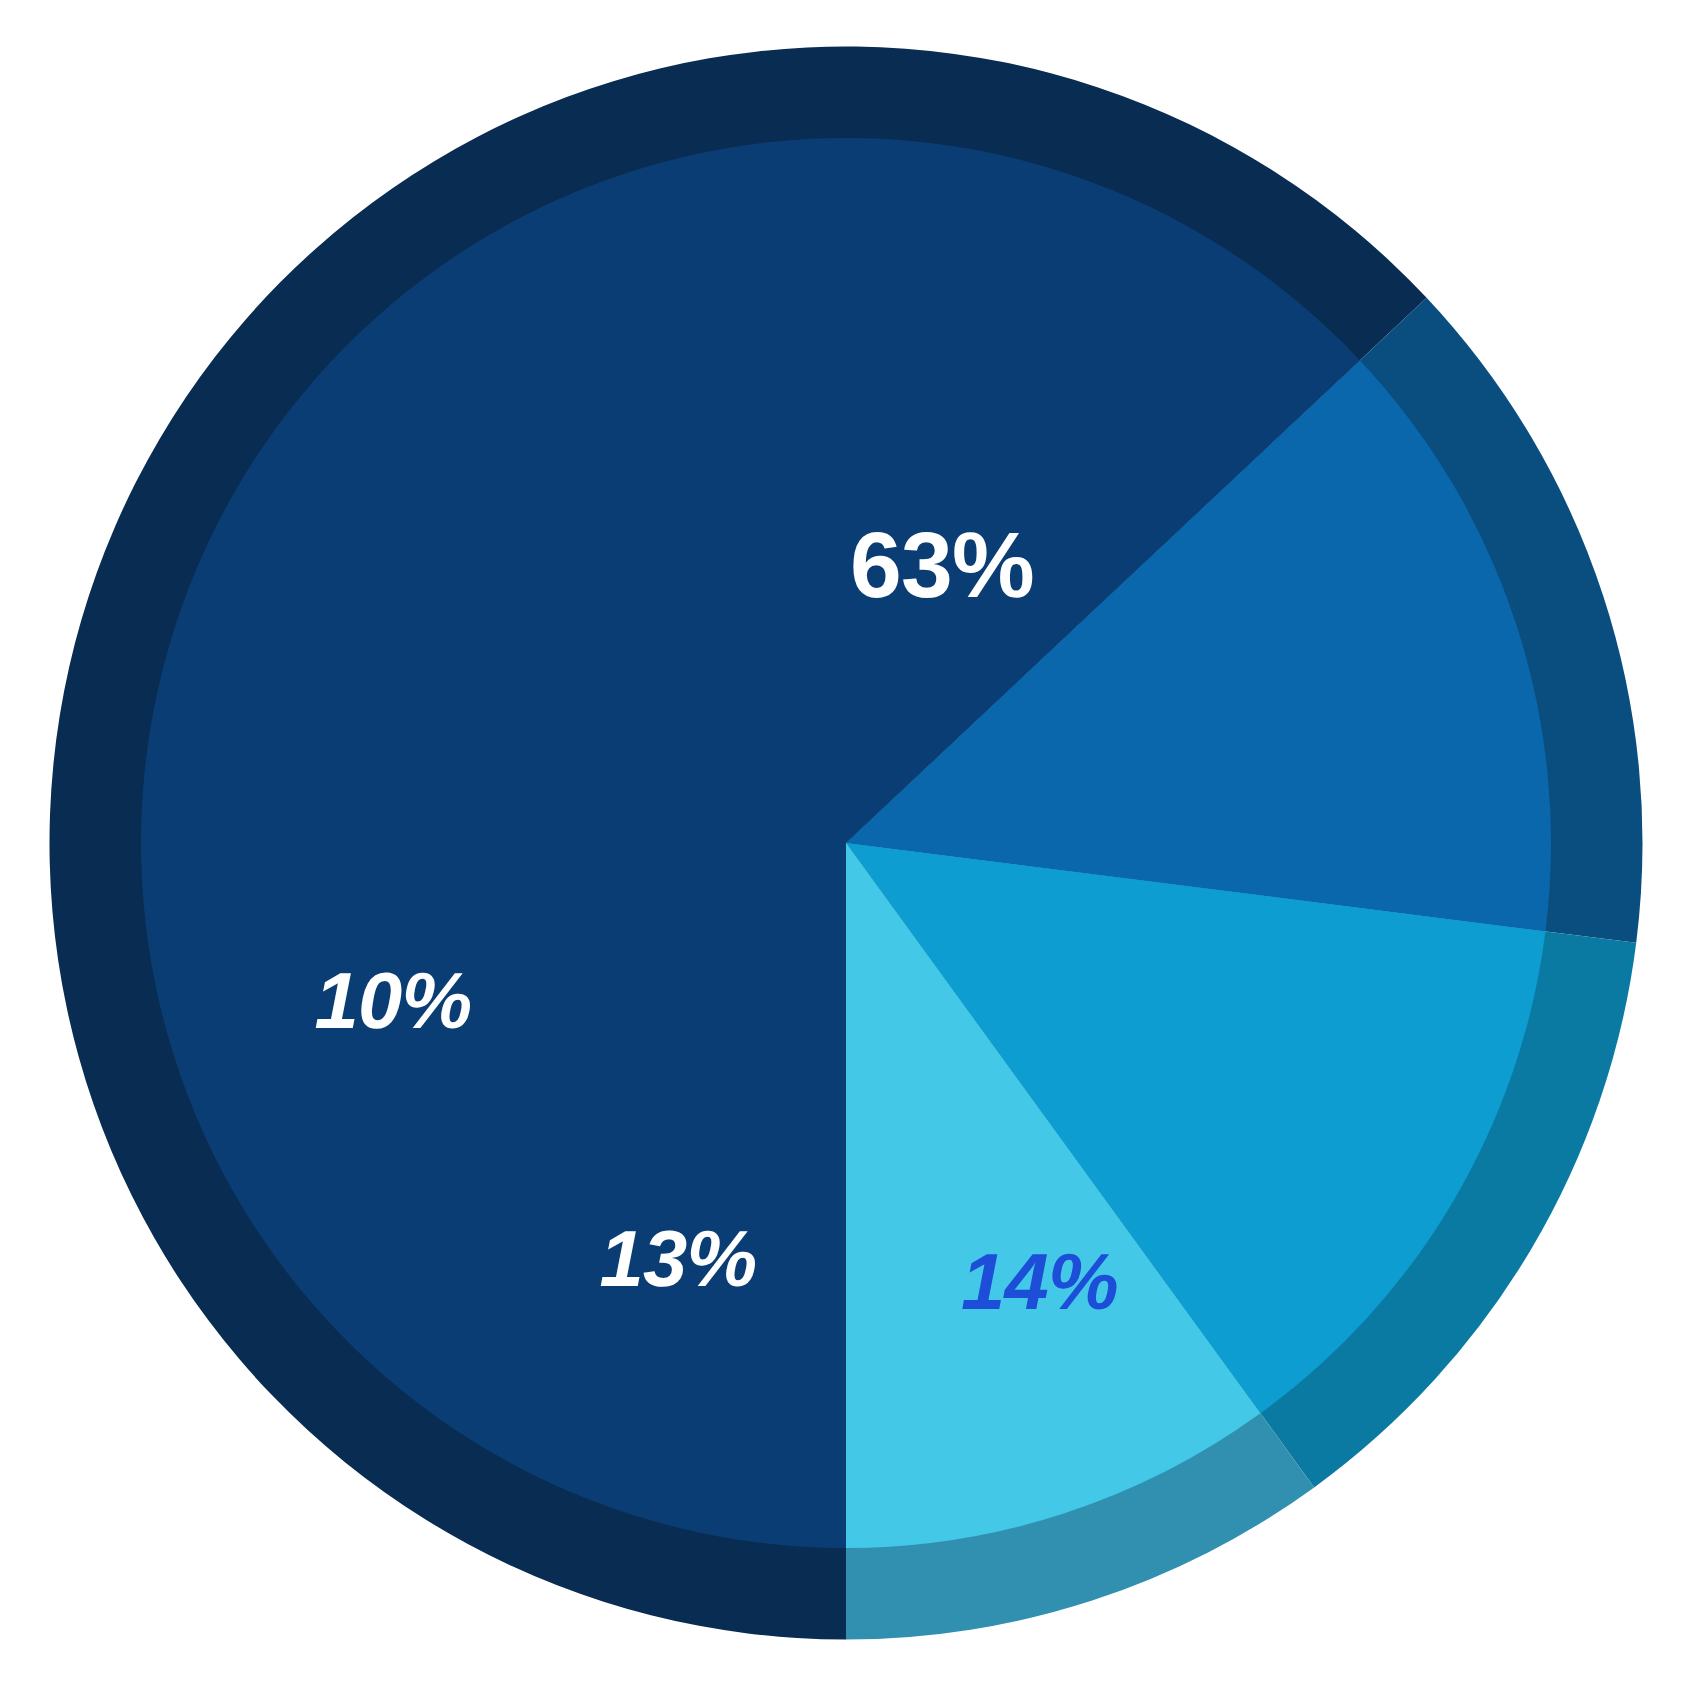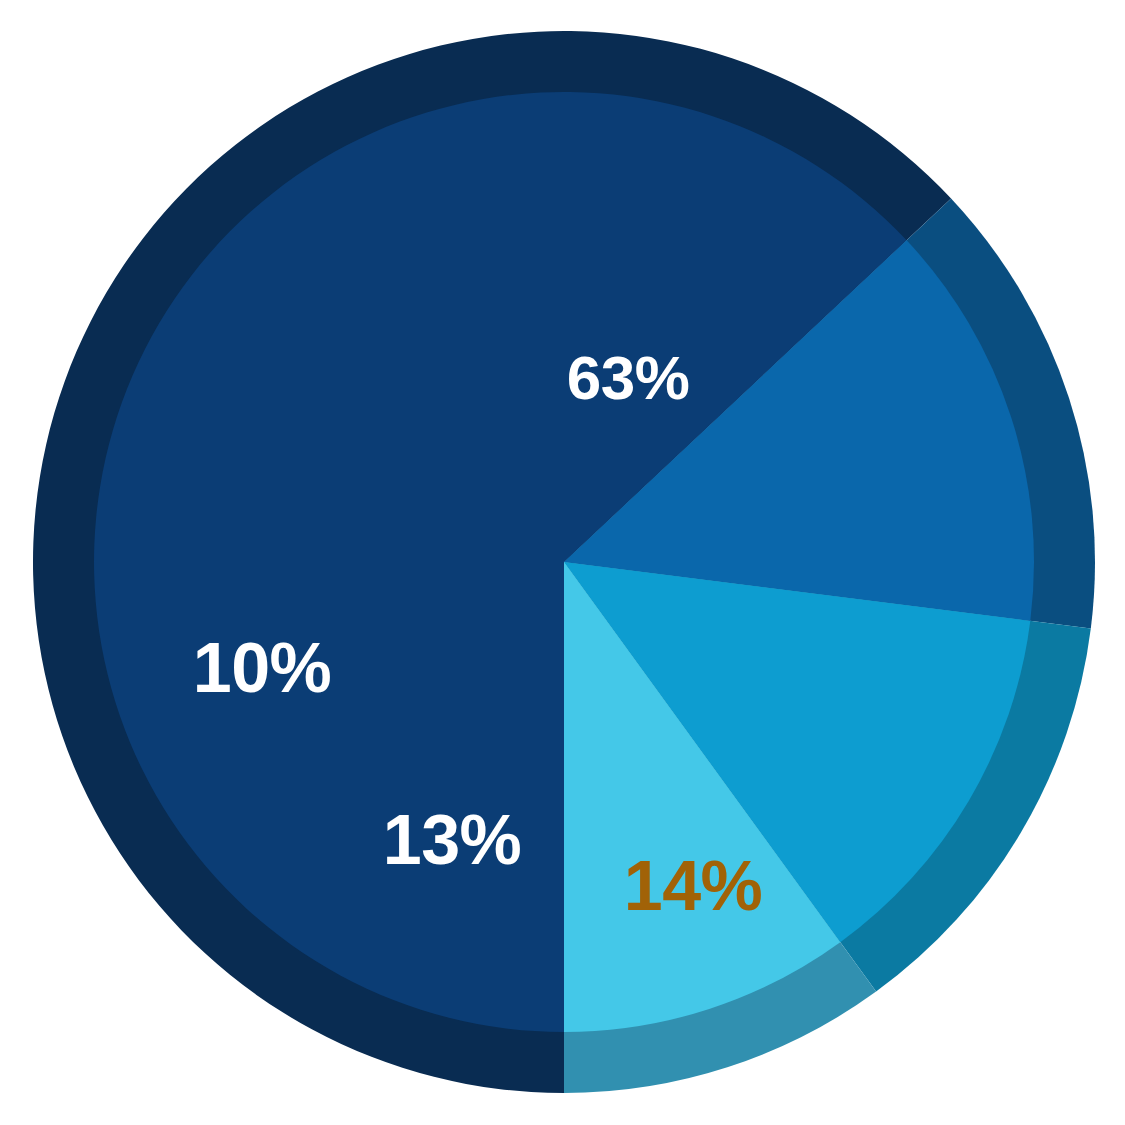--- a/index.html
+++ b/index.html
@@ -31,21 +31,21 @@
     color: #ffffff;
     font-family: "Liberation Sans", sans-serif;
     font-weight: bold;
     letter-spacing: -0.5px;
     white-space: nowrap;
     transform: translate(-50%, -50%);
     -webkit-font-smoothing: antialiased;
     line-height: 1;
   }
   .label-lg { font-size: 62px; }
-  .label-md { font-size: 70px; }
+  .label-md { font-size: 53px; font-style: italic; }
 </style>
 </head>
 <body style="background: rgb(255, 255, 255);">
 
 <div id="chart-root">
 
   <svg id="pie-svg" viewBox="0 0 1125 1125">
     <g id="ring-group">
         <path d="M 564 562 L 564.00 1093.00 A 531 531 0 1 1 951.08 198.51 Z" fill="#092c52"></path>
         <path d="M 564 562 L 951.08 198.51 A 531 531 0 0 1 1090.81 628.55 Z" fill="#0a4e80"></path>
@@ -55,18 +55,18 @@
     <g id="slice-group">
         <path d="M 564 562 L 564.00 1032.00 A 470 470 0 1 1 906.62 240.26 Z" fill="#0b3d75"></path>
         <path d="M 564 562 L 906.62 240.26 A 470 470 0 0 1 1030.29 620.91 Z" fill="#0a67ab"></path>
         <path d="M 564 562 L 1030.29 620.91 A 470 470 0 0 1 840.26 942.24 Z" fill="#0d9dd0"></path>
         <path d="M 564 562 L 840.26 942.24 A 470 470 0 0 1 564.00 1032.00 Z" fill="#44c8e8"></path>
       </g>
   </svg>
 
   <div id="label-layer">
       <div class="slice-label label-lg" style="left: 628px; top: 378px; color: rgb(255, 255, 255);">63%</div>
-      <div class="slice-label label-md" style="left: 693px; top: 886px; color: #a16207;">14%</div>
+      <div class="slice-label label-md" style="left: 693px; top: 855px; color: #1d4ed8;">14%</div>
       <div class="slice-label label-md" style="left: 419px; top: 840px; color: rgb(255, 255, 255); margin-left: 33px;">13%</div>
       <div class="slice-label label-md" style="left: 262px; top: 668px; color: rgb(255, 255, 255);">10%</div>
     </div>
 
 </div>
 
 </body></html>

